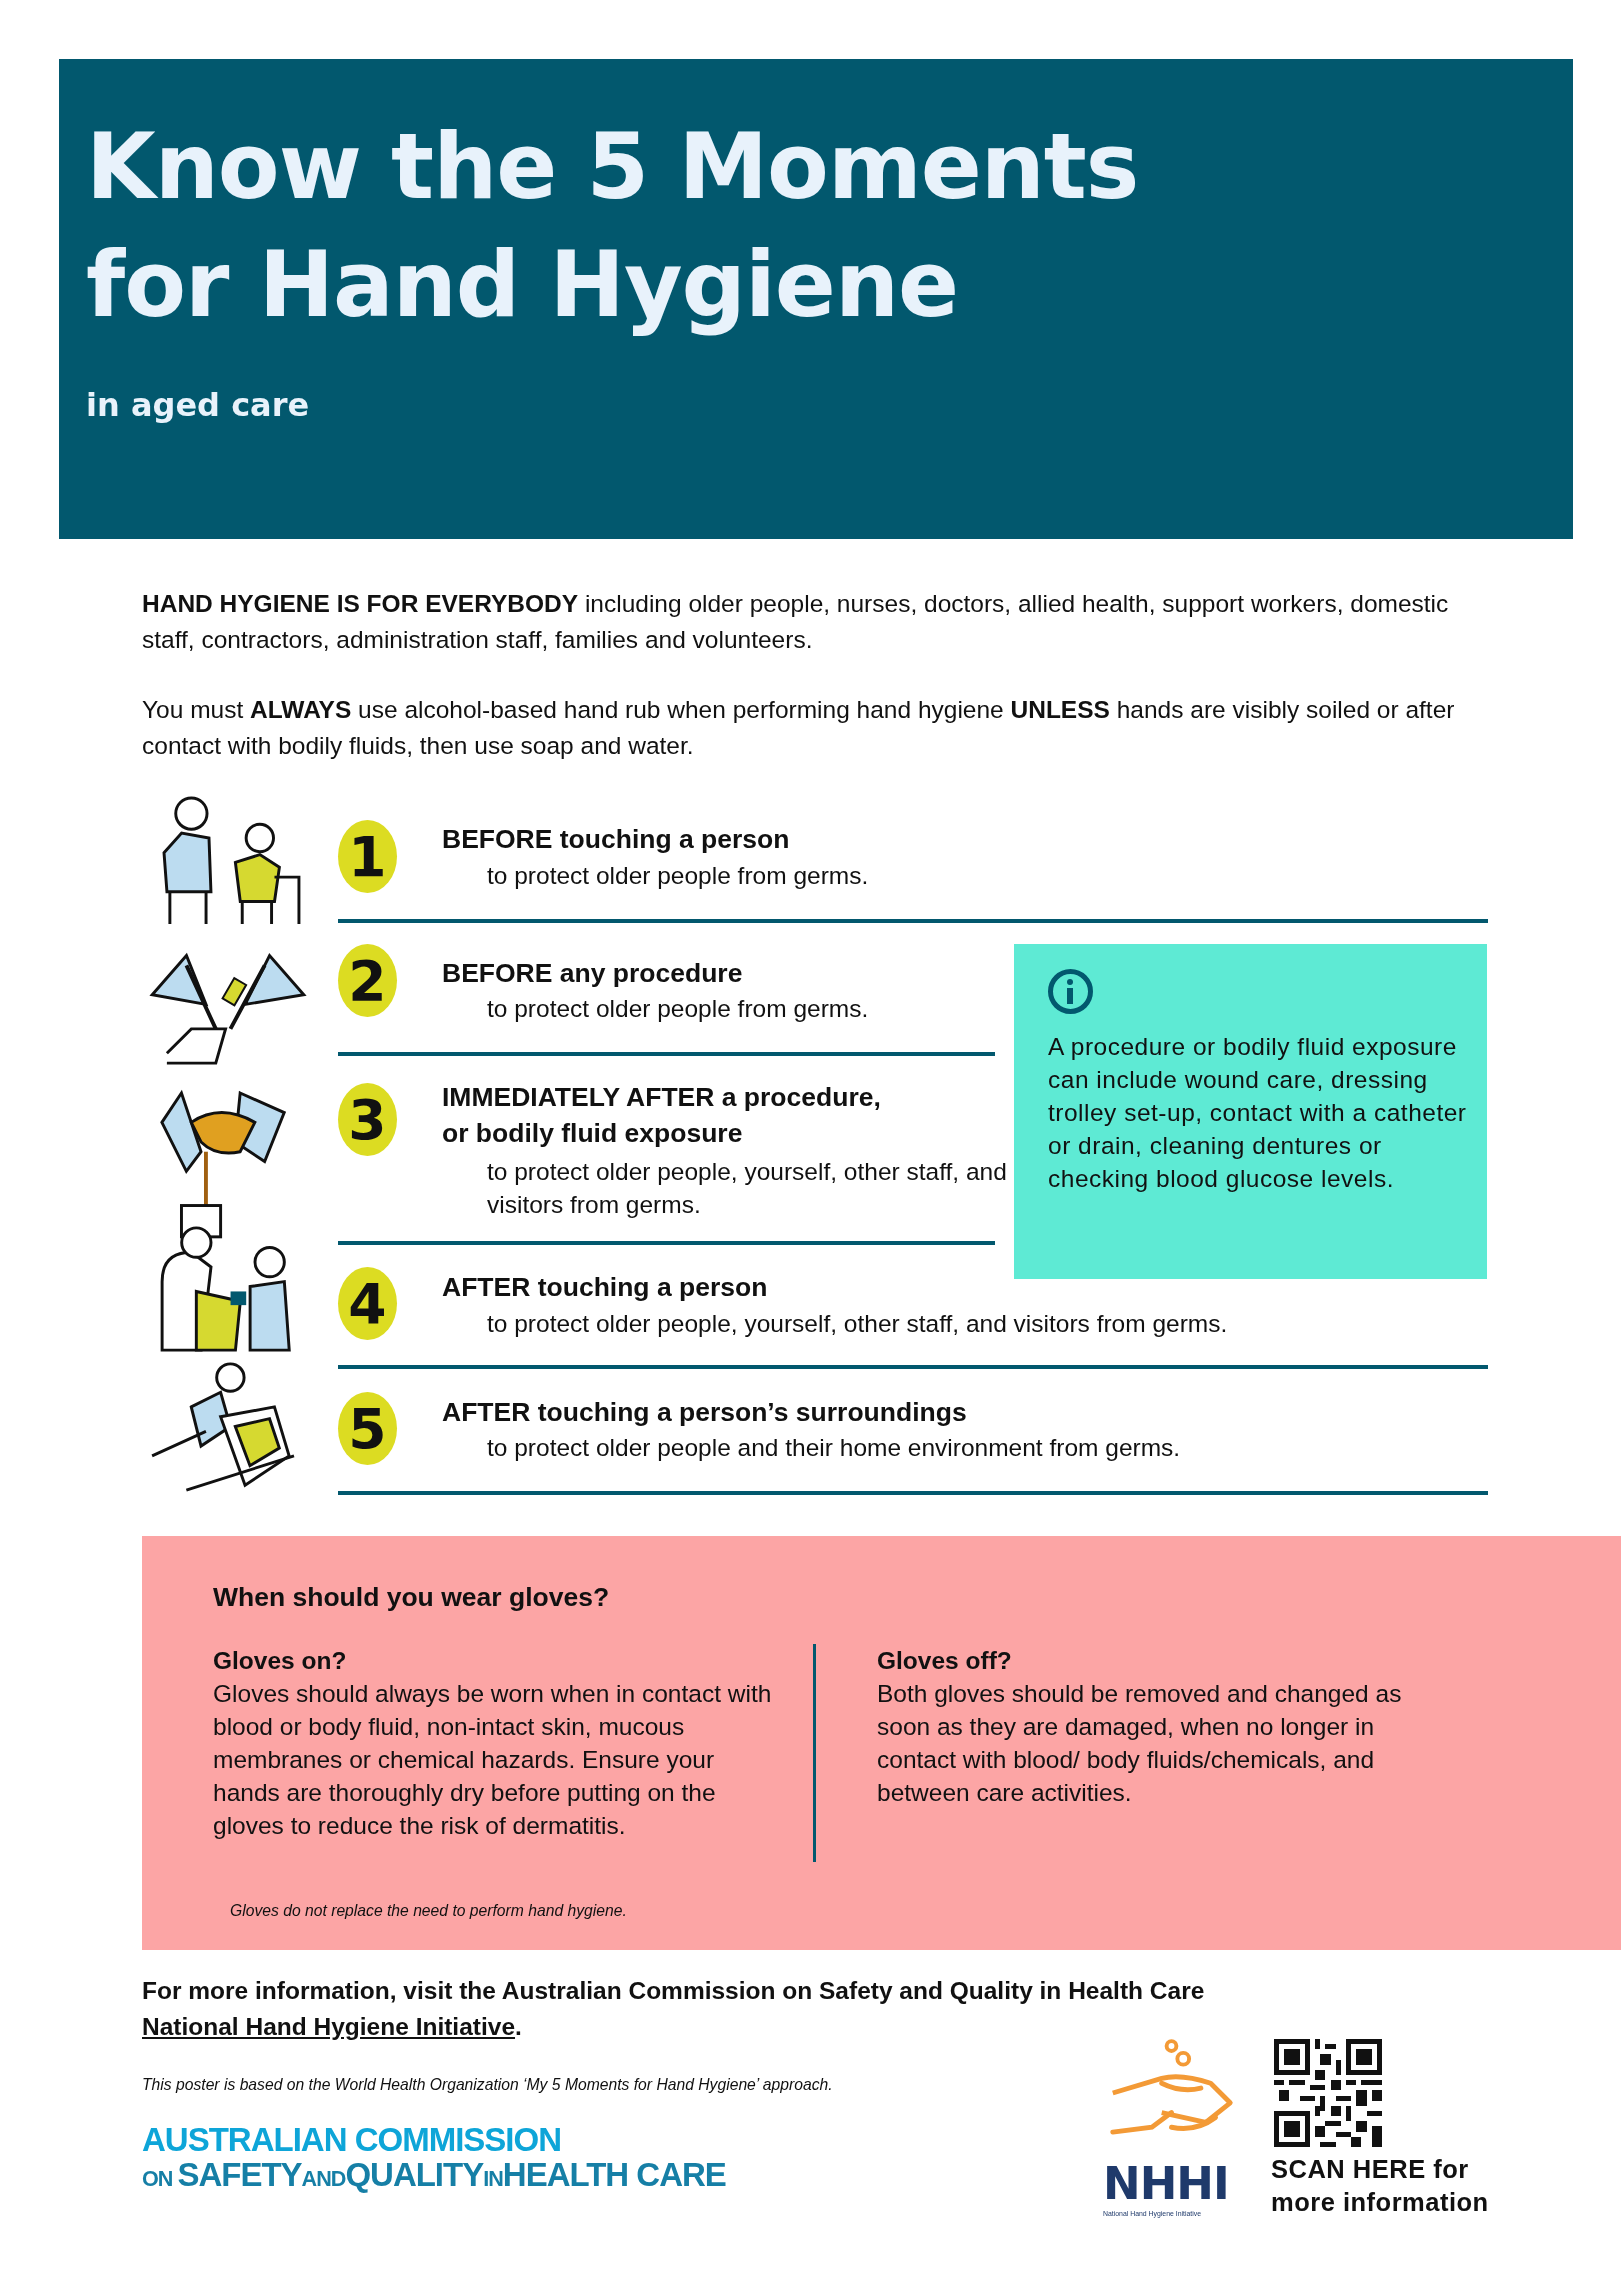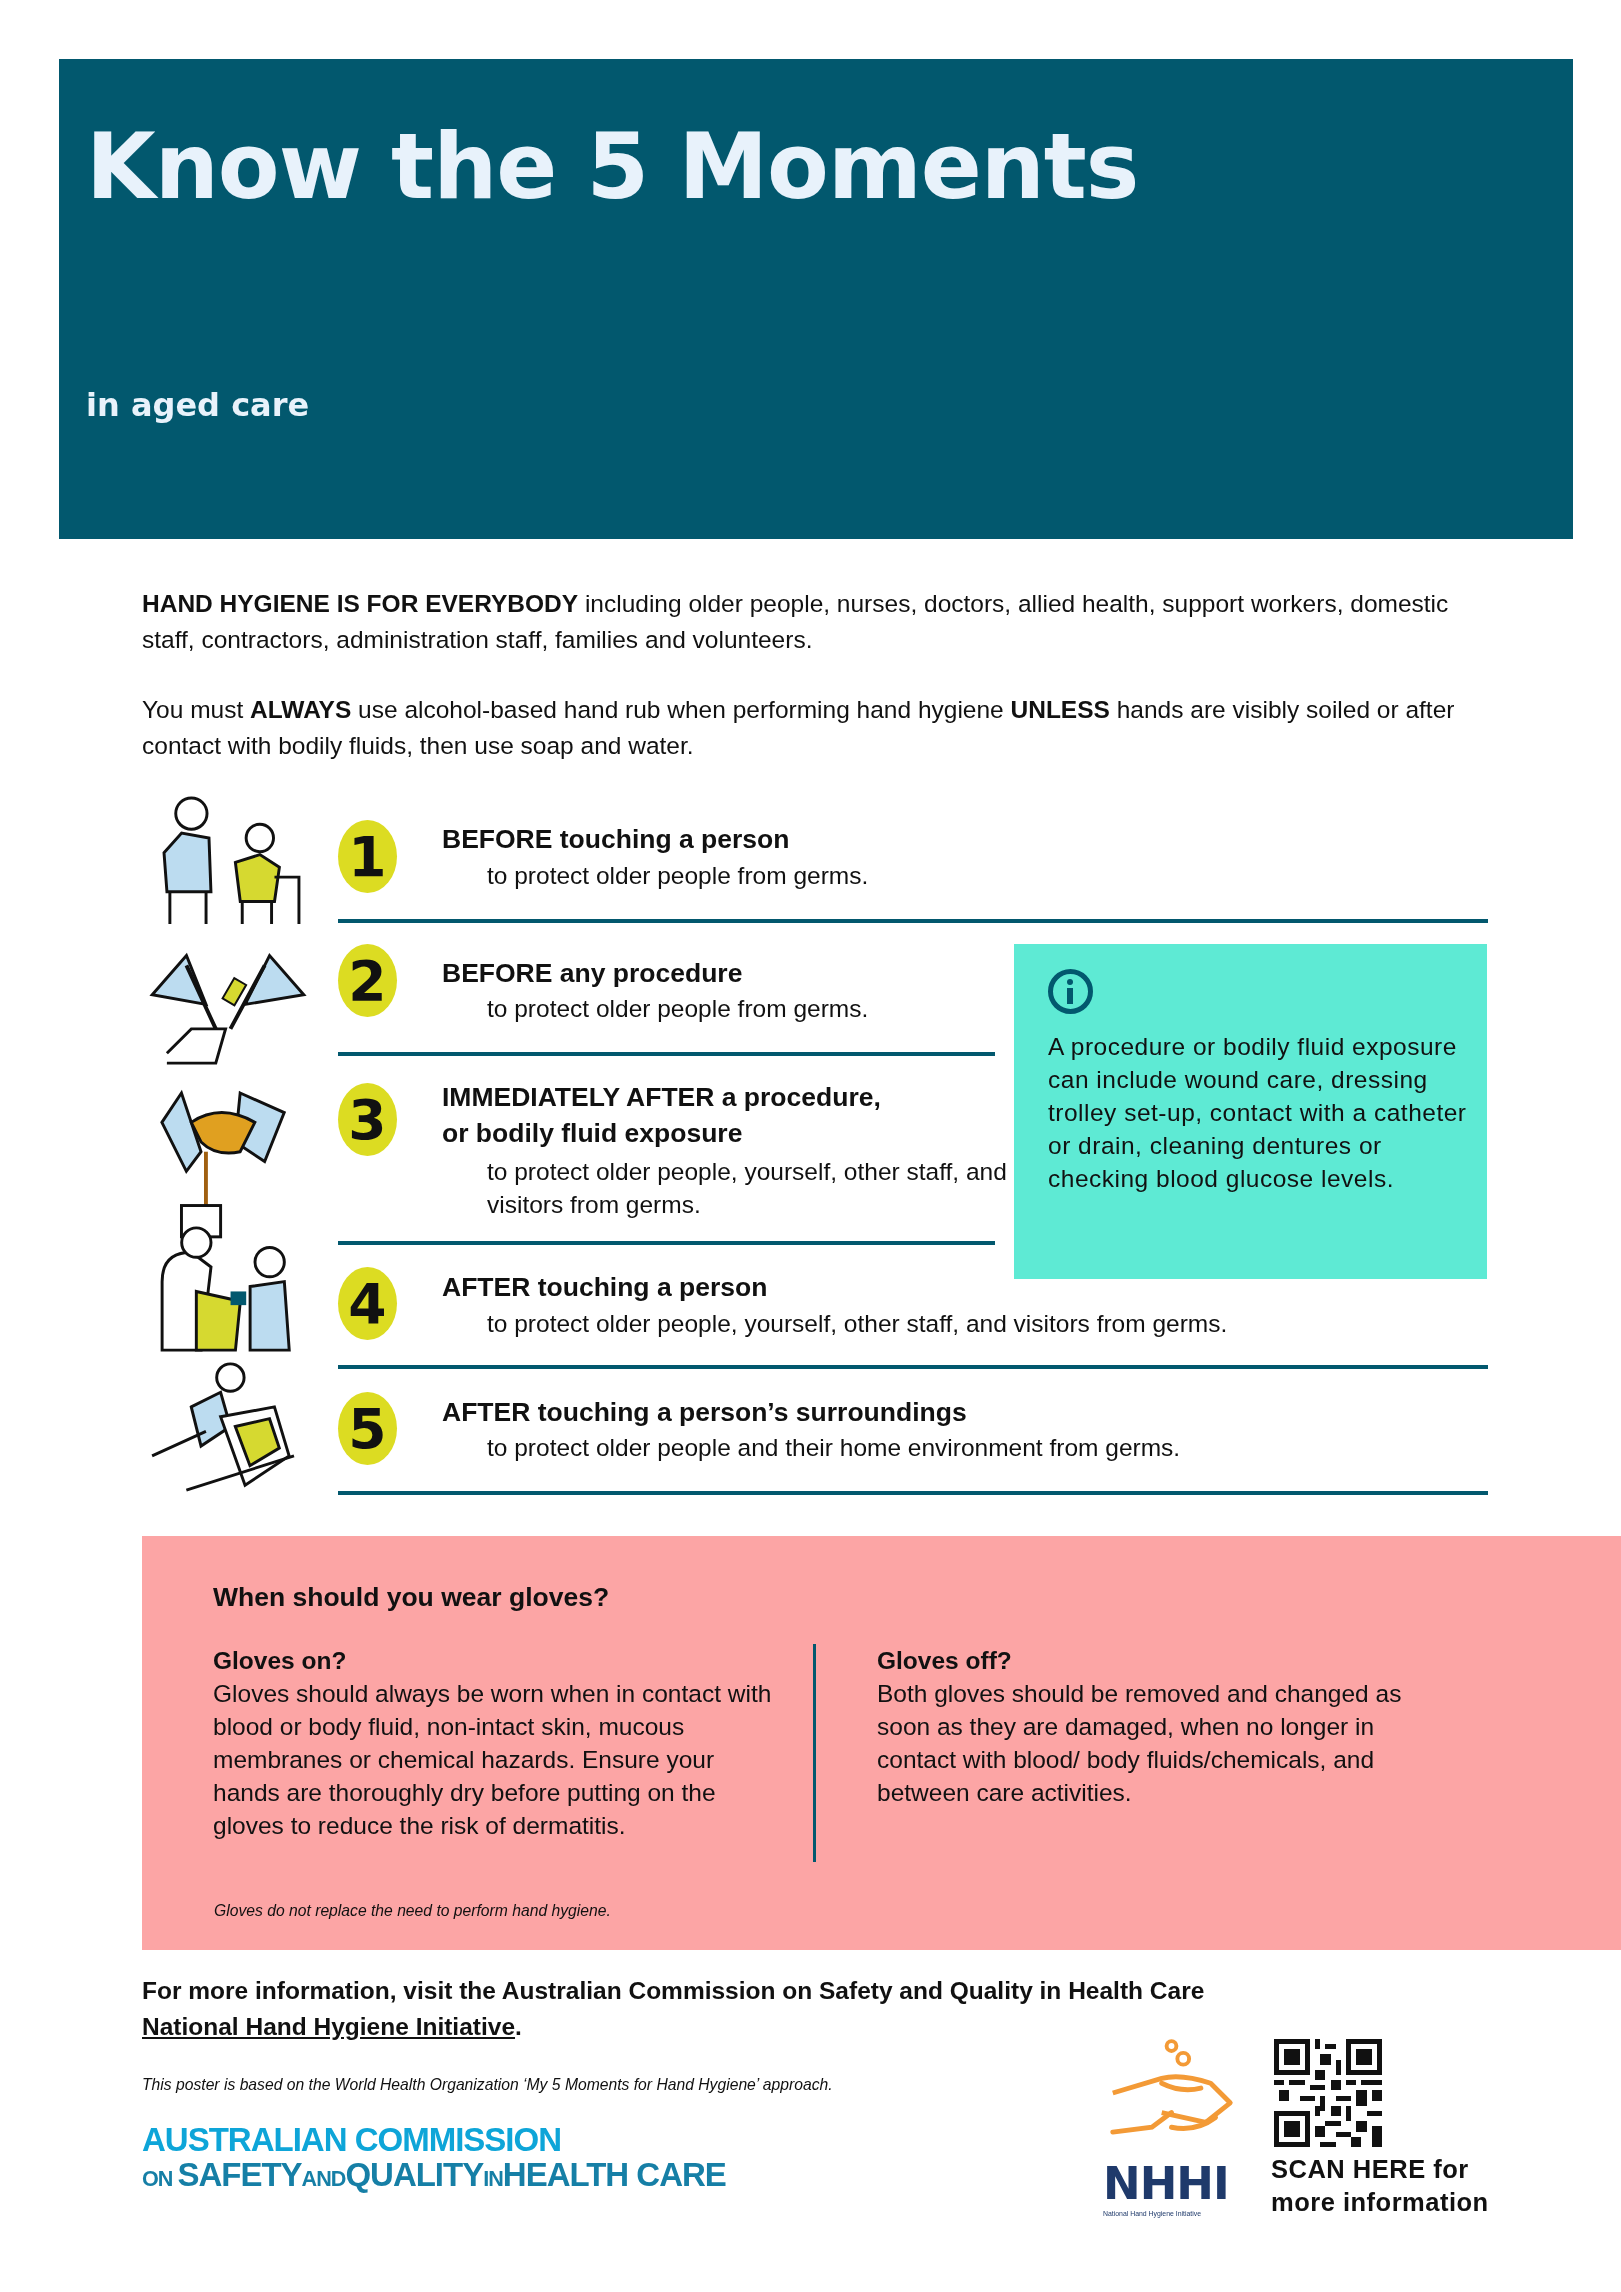--- a/index.html
+++ b/index.html
@@ -17,40 +17,41 @@
   .infobox{left:1014px;top:944px;width:473px;height:335px;background:#5eead4;}
   .info-icon{position:absolute;left:34px;top:24.5px;width:45px;height:45px;border:5.9px solid #02586e;border-radius:50%;box-sizing:border-box;}
   .info-icon::before{content:"";position:absolute;left:13.7px;top:5.9px;width:5.9px;height:5.9px;background:#02586e;border-radius:50%;}
   .info-icon::after{content:"";position:absolute;left:13.7px;top:14.7px;width:5.9px;height:15.7px;background:#02586e;}
   .info-text{position:absolute;left:34px;top:86px;width:421px;font-size:24.5px;line-height:33px;letter-spacing:0.5px;}
   .gloves{left:142px;top:1536px;width:1572px;height:414px;background:#fca5a5;}
   .gl-title{position:absolute;left:71px;top:46px;font-weight:700;font-size:26.5px;}
   .gl-col{position:absolute;top:108px;font-size:24.5px;line-height:33px;}
   .gl-col b{display:block;font-weight:700;}
   .gl-div{position:absolute;left:671px;top:108px;width:2.9px;height:218px;background:#02586e;}
-  .gl-note{position:absolute;left:72px;top:366px;font-size:15.7px;font-style:italic;}
+  .gl-note{position:absolute;left:88px;top:366px;font-size:15.7px;font-style:italic;}
   .more{left:142px;top:1973px;font-weight:700;font-size:24.5px;line-height:36px;}
   .more a{color:#111;text-decoration:underline;}
   .basis{left:142px;top:2076px;font-size:15.7px;font-style:italic;}
   .acsqhc{left:142px;top:2122px;font-weight:700;line-height:35px;color:#0ea5d8;font-family:"Liberation Sans",sans-serif;letter-spacing:-1px;}
   .acsqhc .l1{font-size:33px;}
   .acsqhc .l2{font-size:33px;color:#167fa6;}
   .acsqhc .sm{font-size:21.6px;}
   .nhhi{left:1103px;top:2034px;width:137px;height:186px;}
   .nhhi-word{position:absolute;left:0;top:123px;font-weight:900;font-size:45px;color:#1f3a6b;letter-spacing:-1px;font-family:"DejaVu Sans",sans-serif;}
   .nhhi-sub{position:absolute;left:0;top:176px;font-size:6.9px;color:#1f3a6b;white-space:nowrap;}
   .qr{left:1274px;top:2039px;width:108px;height:108px;}
   .scan{left:1271px;top:2153px;font-weight:700;font-size:25.5px;line-height:33px;letter-spacing:0.5px;}
 </style>
 </head>
 <body>
 
 <div class="abs header"></div>
 <div class="abs title">
   <div>Know the 5 Moments</div>
+  <div>for Hand Hygiene</div>
 </div>
 <div class="abs subtitle">in aged care</div>
 
 <div class="abs intro" style="top:586px;">
   <b>HAND HYGIENE IS FOR EVERYBODY</b><span> including older people, nurses, doctors, allied health, support workers, domestic staff, contractors, administration staff, families and volunteers.</span>
 </div>
 <div class="abs intro" style="top:692px;">
   <span>You must </span><b>ALWAYS</b><span> use alcohol-based hand rub when performing hand hygiene </span><b>UNLESS</b><span> hands are visibly soiled or after contact with bodily fluids, then use soap and water.</span>
 </div>
 

